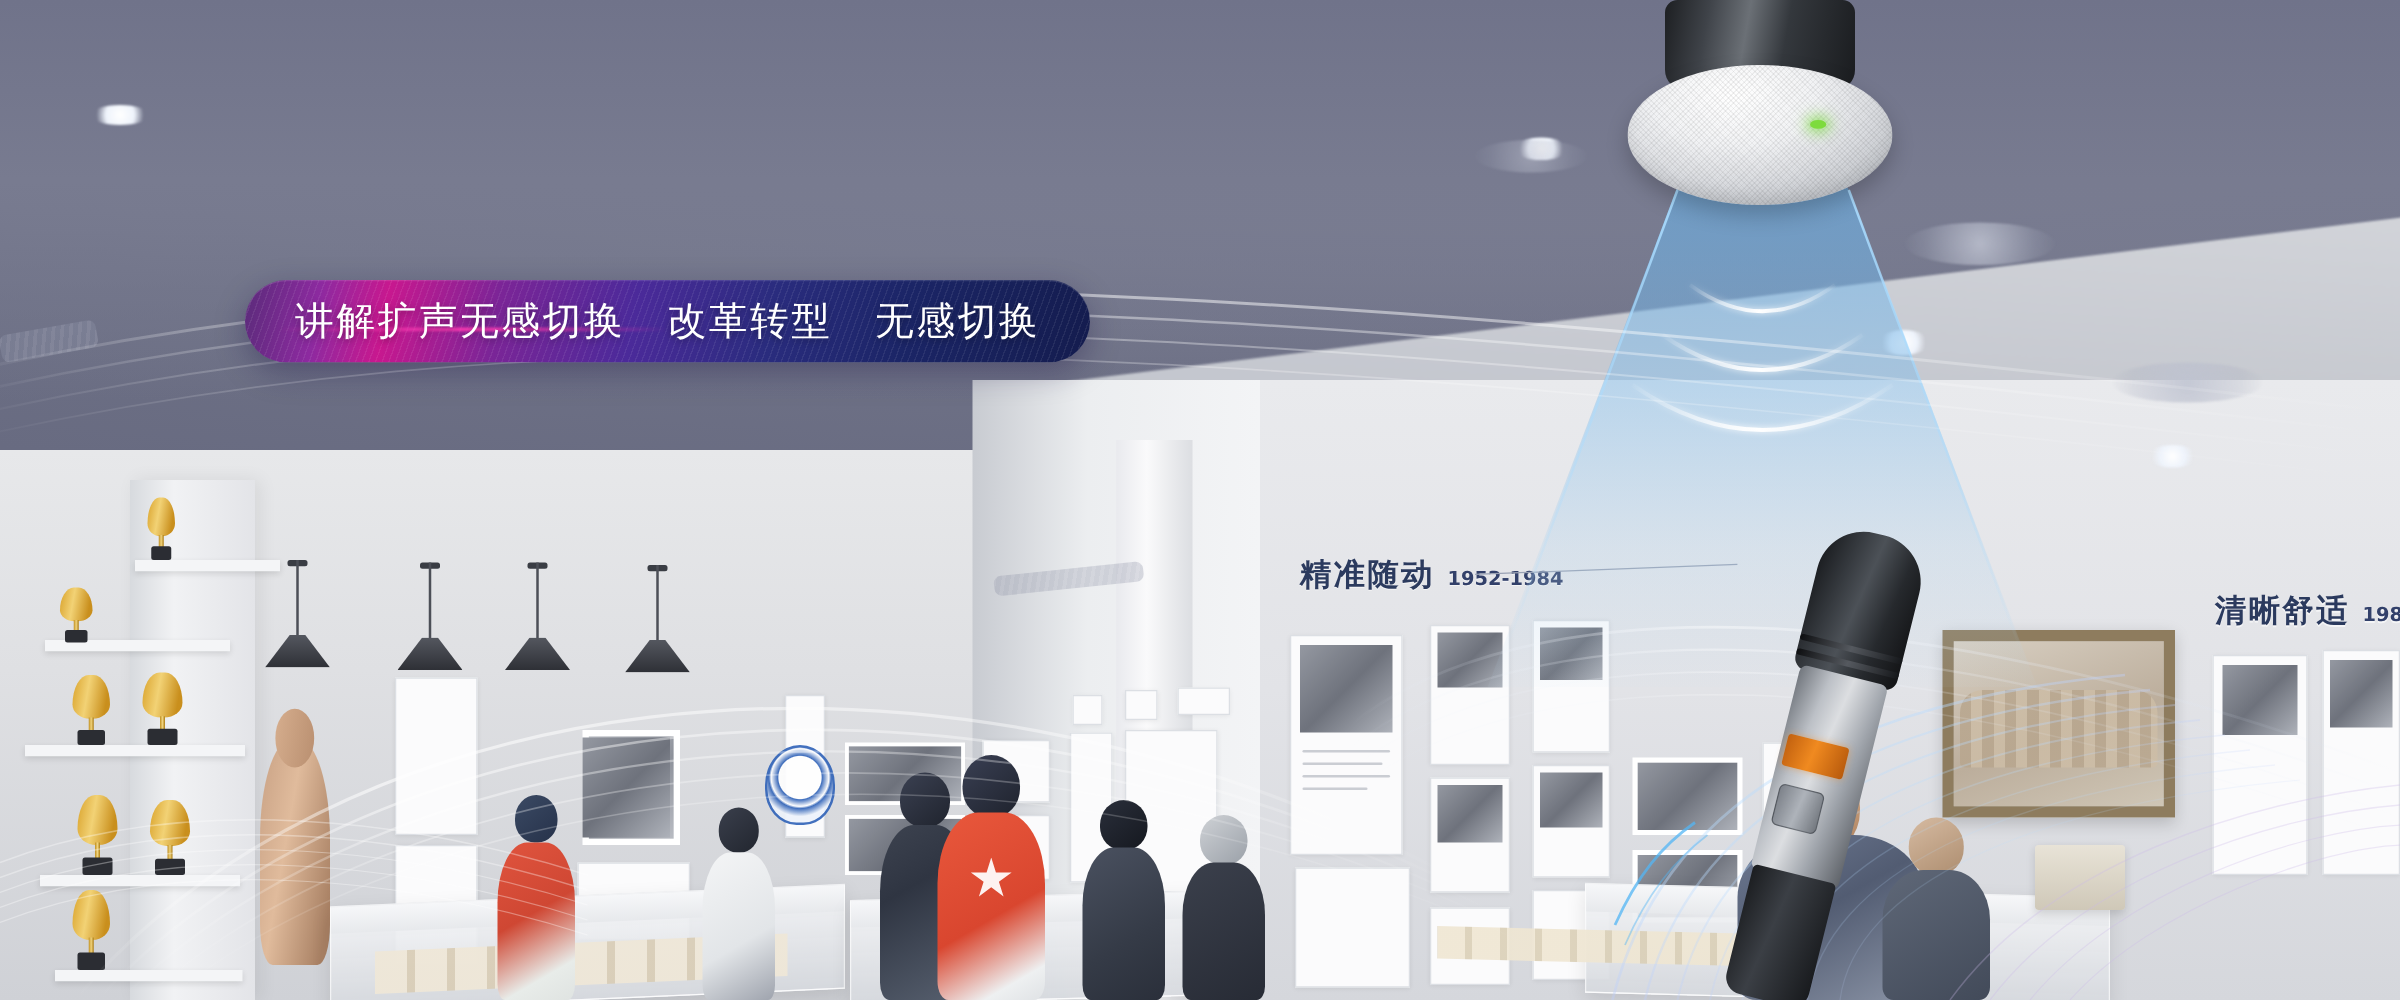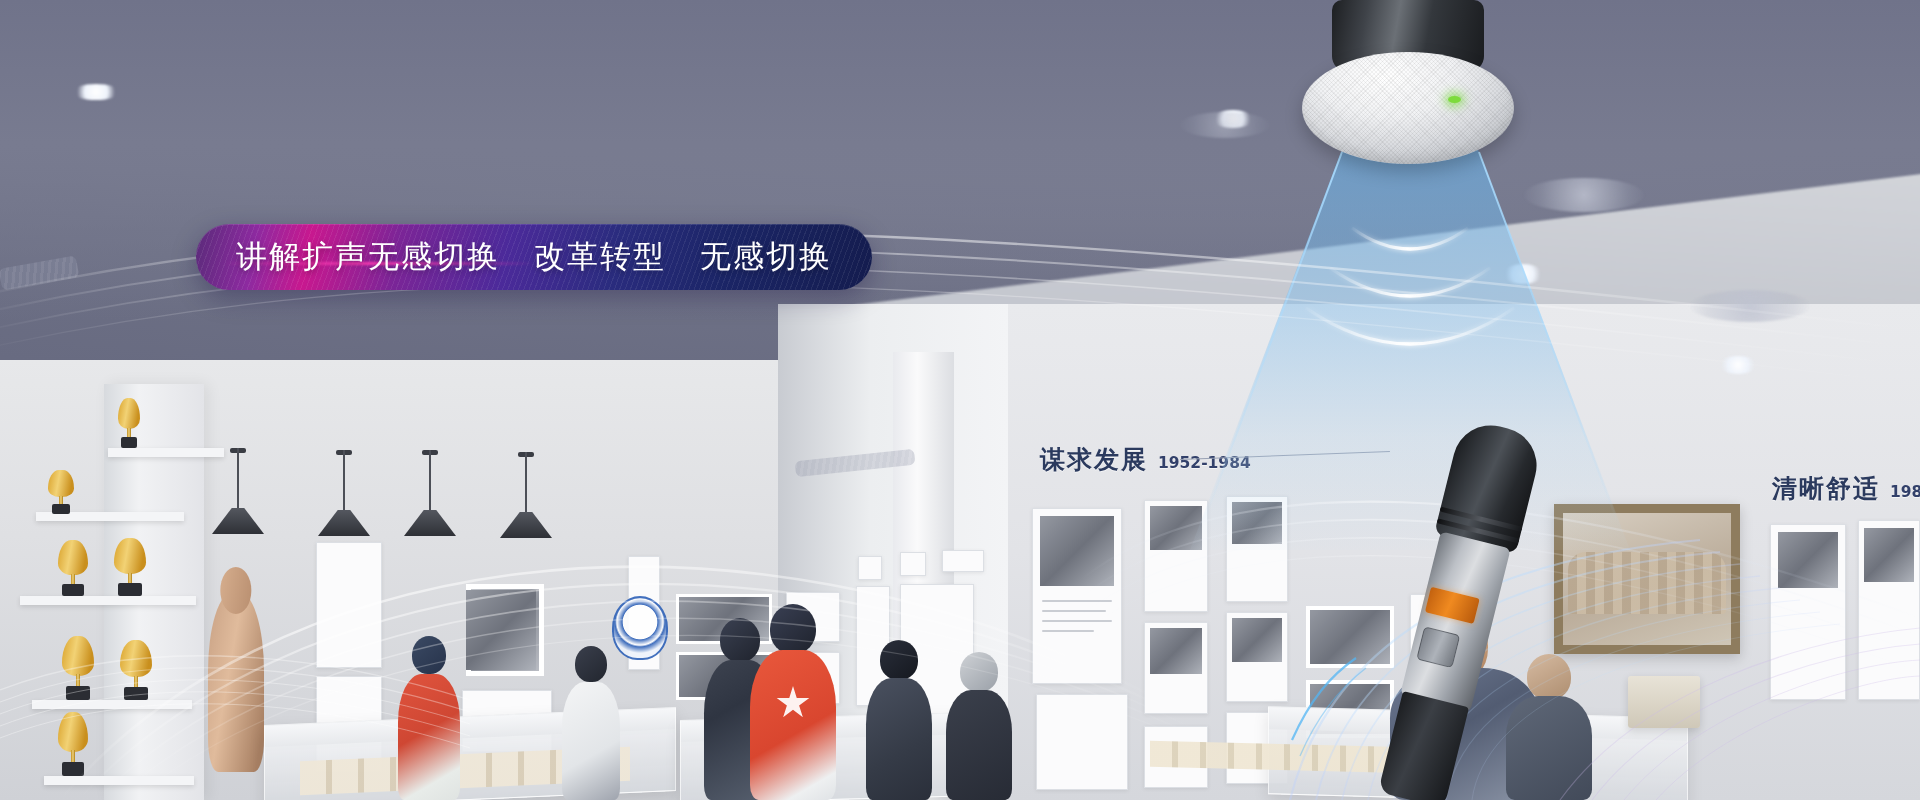--- a/index.html
+++ b/index.html
@@ -355,21 +355,21 @@
                 border:2px solid #2f62b8;opacity:.9;"></div>
 
     <div class="photo" style="left:676px;top:594px;width:96px;height:50px;border:3px solid #fff;"></div>
     <div class="photo" style="left:676px;top:652px;width:96px;height:48px;border:3px solid #fff;"></div>
     <div class="panel" style="left:786px;top:592px;width:54px;height:50px;"></div>
     <div class="panel" style="left:786px;top:652px;width:54px;height:52px;"></div>
     <div class="panel" style="left:856px;top:586px;width:34px;height:120px;"></div>
     <div class="panel" style="left:900px;top:584px;width:74px;height:130px;"></div>
 
     <div class="wall-title" style="left:1040px;top:443px;font-size:25px;">
-      <span>谋求发展</span><span class="yr">1952-1984</span>
+      <span>精准随动</span><span class="yr">1952-1984</span>
     </div>
     <div class="wall-rule" style="left:1180px;top:455px;width:210px;transform:rotate(-2.2deg);"></div>
 
     <div class="wall-title" style="left:1772px;top:472px;font-size:25px;">
       <span>清晰舒适</span><span class="yr">1984-2010</span>
     </div>
 
     <div class="panel" style="left:1032px;top:508px;width:90px;height:176px;"></div>
     <div class="photo" style="left:1040px;top:516px;width:74px;height:70px;"></div>
     <div class="txtline" style="left:1042px;top:600px;width:70px;"></div>

